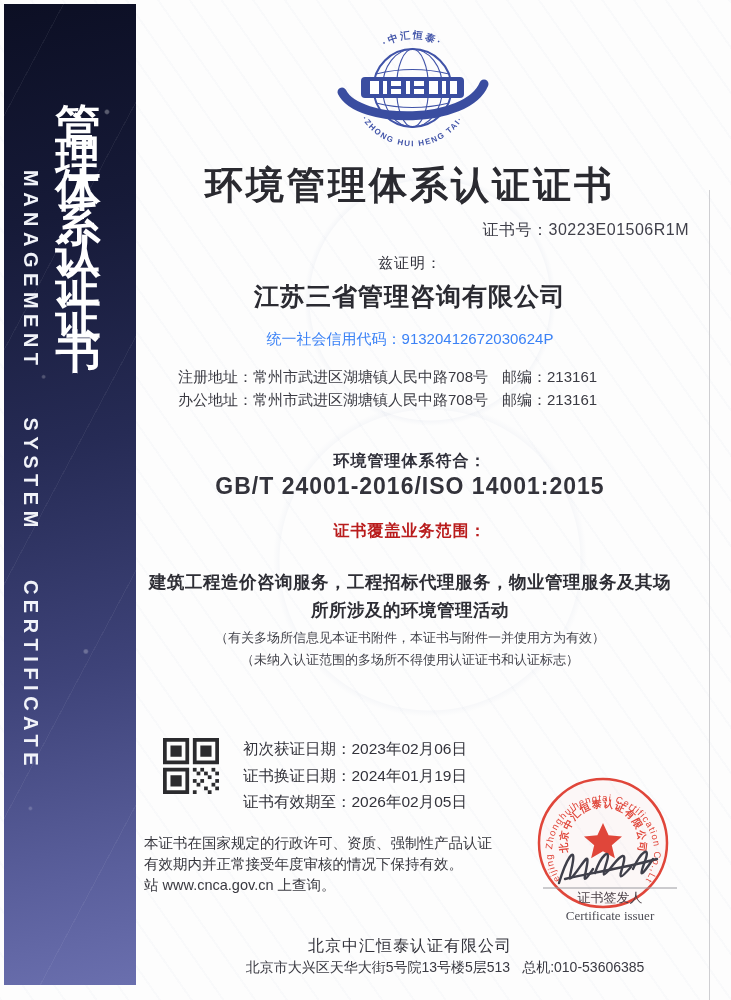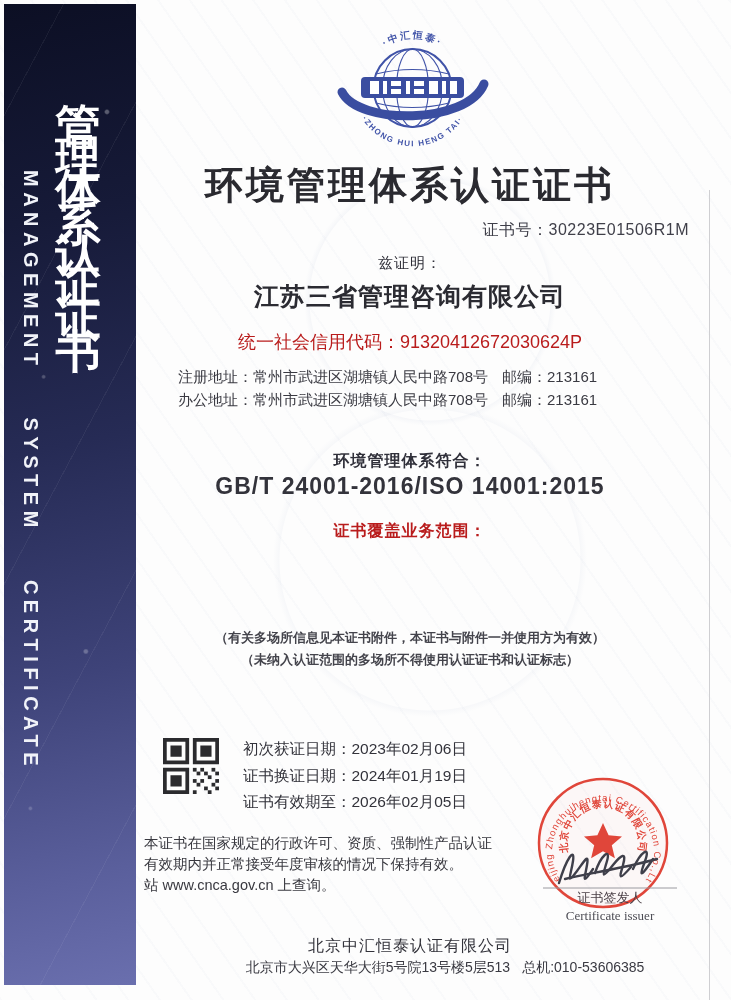--- a/index.html
+++ b/index.html
@@ -44,29 +44,29 @@
     font-size:20px; font-weight:700; color:#f0f2f8;
     letter-spacing:5.5px; word-spacing:36px; white-space:nowrap; z-index:2;
   }
   
   .cmain{ position:absolute; left:136px; width:548px; text-align:center; }
   .logo{ position:absolute; left:330px; top:22px; }
   .title{ top:160px; font-size:38px; font-weight:700; letter-spacing:3px; color:#2a2a30; }
   .certno{ position:absolute; right:42px; top:220px; font-size:16px; color:#3f3f49; letter-spacing:.5px; }
   .intro{ top:254px; font-size:15px; color:#2f2f38; letter-spacing:1px; }
   .company{ top:280px; font-size:25px; font-weight:700; letter-spacing:1px; color:#2b2b32; }
-  .credit{ top:330px; font-size:18px; color:#b91c1c; }
+  .credit{ top:330px; font-size:15px; color:#3b82f6; }
   .addresses{ position:absolute; left:178px; top:366px; text-align:left; font-size:15px; color:#3a3a42; }
   .addr-row{ line-height:22.5px; }
   .addr-zip-label{ margin-left:14px; }
   .std-heading{ top:451px; font-size:16px; font-weight:600; color:#30303a; letter-spacing:1px; }
   .std-code{ top:473px; font-size:23px; font-weight:600; color:#33333b; letter-spacing:1px; }
   .scope-heading{ top:521px; font-size:16px; font-weight:700; color:#b91c1c; letter-spacing:1px; }
   .scope{ top:568px; font-size:17.5px; font-weight:700; color:#2e2e35; line-height:28px; letter-spacing:.5px; }
-  .scope-notes{ top:627px; font-size:13px; color:#44444c; line-height:21.5px;font-weight:bold; }
+  .scope-notes{ top:627px; font-size:13px; color:#44444c; line-height:21.5px; }
   .qr{ position:absolute; left:163px; top:737px; width:56px; height:58px; }
   .dates{ position:absolute; left:243px; top:736px; text-align:left; font-size:15.5px; color:#33333b; }
   .date-row{ line-height:26.5px; }
   .validity{ position:absolute; left:144px; top:833px; width:410px; text-align:left;
              font-size:14.5px; line-height:21px; color:#38383f; }
   .stamp{ position:absolute; left:515px; top:755px; }
   .footer-co{ top:936px; font-size:16px; color:#32323a; letter-spacing:1px; }
   .footer-addr{ top:959px; font-size:14px; color:#3a3a42;margin-left:35px; }
   .footer-phone-label{ margin-left:12px; }
   .edge-line{ position:absolute; left:709px; top:190px; width:1px; height:810px; background:#cfcfd2; }
@@ -131,20 +131,24 @@
     </div>
     <div class="addr-row">
       <span>办公地址：</span><span>常州市武进区湖塘镇人民中路708号</span><span class="addr-zip-label">邮编：</span><span>213161</span>
     </div>
   </div>
 
   <div class="cmain std-heading">环境管理体系符合：</div>
   <div class="cmain std-code">GB/T 24001-2016/ISO 14001:2015</div>
   <div class="cmain scope-heading">证书覆盖业务范围：</div>
 
+  <div class="cmain scope">
+    <div>建筑工程造价咨询服务，工程招标代理服务，物业管理服务及其场</div>
+    <div>所所涉及的环境管理活动</div>
+  </div>
   <div class="cmain scope-notes">
     <div>（有关多场所信息见本证书附件，本证书与附件一并使用方为有效）</div>
     <div>（未纳入认证范围的多场所不得使用认证证书和认证标志）</div>
   </div>
 
   <svg class="qr" viewBox="0 0 60 60">
     <g fill="#2b2b2e" fill-rule="evenodd">
       <path d="M0 0h28v28H0z M4 4h20v20H4z M8 8h12v12H8z"></path>
       <path d="M32 0h28v28H32z M36 4h20v20H36z M40 8h12v12H40z"></path>
       <path d="M0 32h28v28H0z M4 36h20v20H4z M8 40h12v12H8z"></path>

